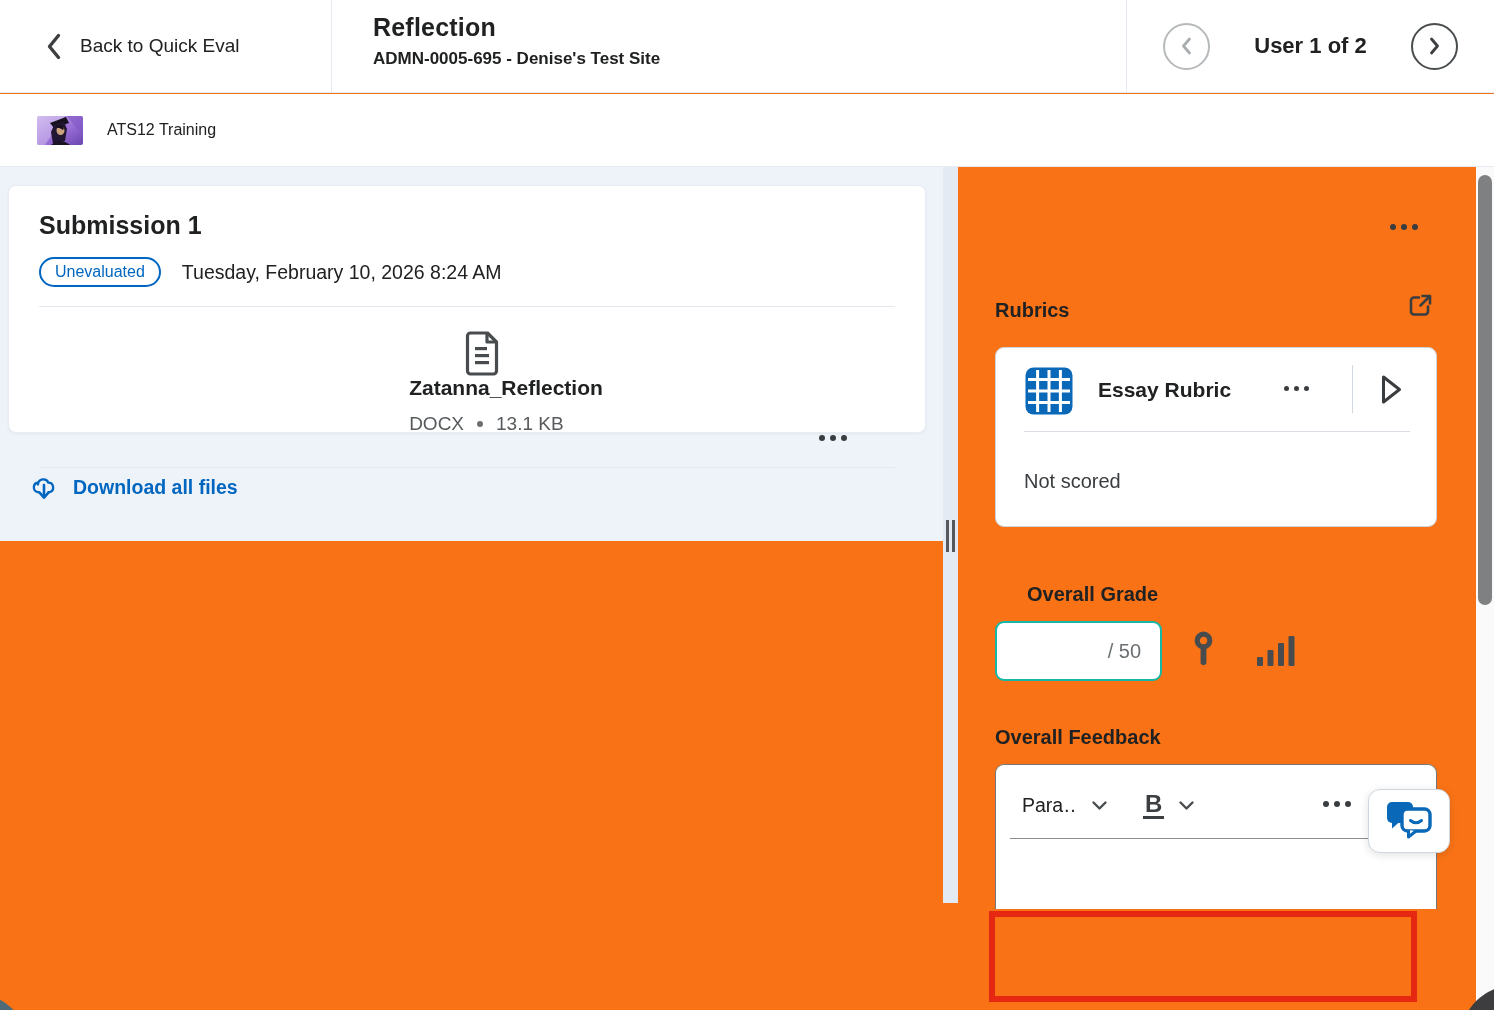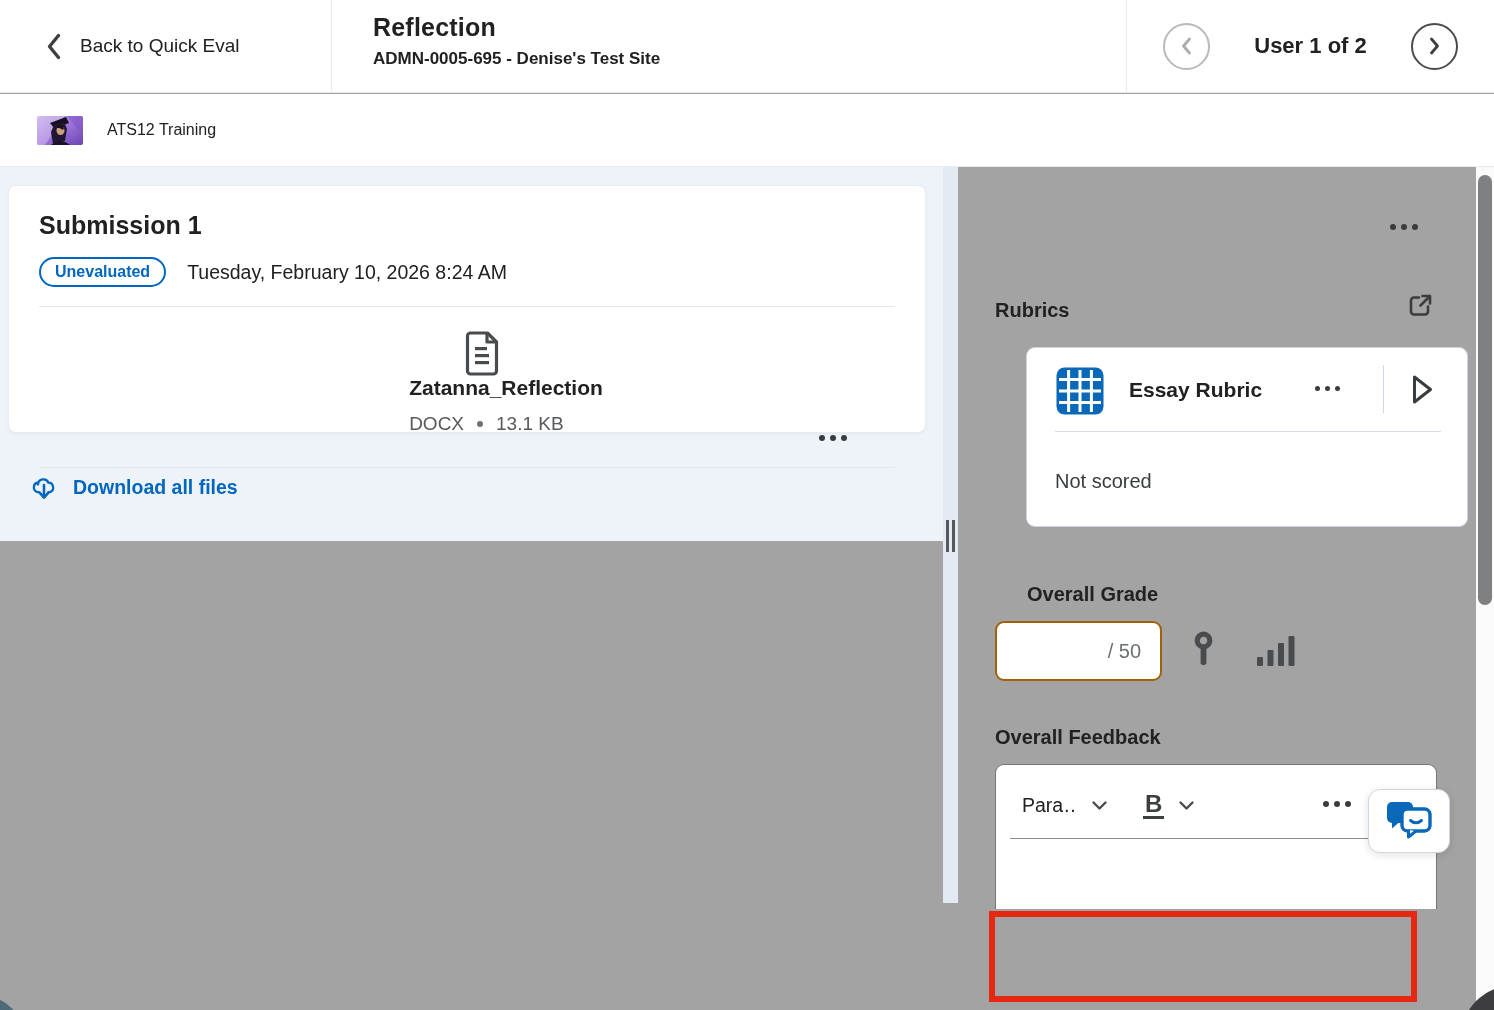--- a/index.html
+++ b/index.html
@@ -1,20 +1,20 @@
 <!DOCTYPE html>
 <html><head>
 <meta charset="utf-8">
 <style>
   * { box-sizing: border-box; margin: 0; padding: 0; }
   html,body { background:#fff; }
   .app {
     position: relative;
     width: 1494px; height: 1010px;
-    background: #a3a3a3;
+    background: #f97316;
     overflow: hidden;
     font-family: "Liberation Sans", sans-serif;
     color: #202122;
   }
   
   .header {
     position: absolute; top:0; left:0; width:1494px; height:93px;
     background:#fff; border-bottom:1px solid #e7ebf1; display:flex; z-index:4;
   }
   .header-left {
@@ -51,21 +51,21 @@
   }
   .submission-card {
     position:absolute; top:18px; left:8px; width:918px; height:248px;
     background:#fff; border:1px solid #e9edf3; border-radius:8px;
     box-shadow:0 1px 3px rgba(0,0,0,.05);
     padding:25px 30px 0 30px;
   }
   .submission-title { font-size:25px; font-weight:800; }
   .status-row { display:flex; align-items:center; gap:21px; margin-top:17px; }
   .status-badge {
-    border:2px solid #0066bf; color:#0066bf; font-size:16px; font-weight:700;
+    border:2px solid #0066bf; color:#0066bf; font-size:16px; font-weight:400;
     padding:3px 14px 4px; border-radius:15px; line-height:1.2;
   }
   .submit-date { font-size:19.5px; }
   .card-divider { border:none; border-top:1px solid #e3e8ee; margin-top:19px; }
   .file-row { display:flex; align-items:center; padding:24px 0 26px 30px;flex-direction:column; }
   .file-texts { margin-left:48px; }
   .file-name { font-size:21px; font-weight:600; cursor:pointer; }
   .file-meta { display:flex; align-items:center; gap:13px; margin-top:13px; font-size:19px; color:#565a5c; }
   .meta-dot { width:6px; height:6px; border-radius:50%; background:#6b7073; }
   .file-overflow { margin-left:auto; margin-right:48px; }
@@ -87,33 +87,33 @@
   .splitter-handle {
     position:absolute; top:353px; left:3px; display:flex; gap:3px;
   }
   .splitter-handle i { width:3px; height:32px; background:#55595c; display:block; }
   
   .rp-overflow { position:absolute; top:224px; left:1390px; }
   .rubrics-heading { position:absolute; top:299px; left:995px; font-size:20px; font-weight:700; }
   .rubrics-popout { position:absolute; top:292px; left:1407px; cursor:pointer; }
   .rubric-card {
     position:absolute; top:347px; left:995px; width:442px; height:180px;
-    border:1px solid #ccd5de; border-radius:9px; background:#fff;margin-left:31px;
+    border:1px solid #ccd5de; border-radius:9px; background:#fff;
   }
   .rubric-grid-icon { position:absolute; top:18px; left:28px; }
   .rubric-name { position:absolute; top:30px; left:102px; font-size:21px; font-weight:700; }
   .rubric-overflow { position:absolute; top:38px; left:288px; }
   .rubric-vline { position:absolute; top:17px; left:356px; width:1px; height:48px; background:#d0d7de; }
   .rubric-play { position:absolute; top:25px; left:383px; cursor:pointer; }
   .rubric-divider { position:absolute; top:83px; left:28px; width:386px; border-top:1px solid #d9dee4; }
   .rubric-status { position:absolute; top:122px; left:28px; font-size:20px; color:#3a3d3f; }
   .grade-heading { position:absolute; top:583px; left:995px; font-size:20px; font-weight:700;margin-left:32px; }
   .grade-box {
     position:absolute; top:621px; left:995px; width:167px; height:60px;
-    border:2px solid #a16207; border-radius:9px; background:#fff;
+    border:2px solid #14b8a6; border-radius:9px; background:#fff;
     display:flex; align-items:center; justify-content:flex-end; padding-right:19px;
   }
   .grade-input {
     position:absolute; inset:0; border:none; background:transparent; outline:none;
     font-family:"Liberation Sans", sans-serif; font-size:20px; padding:0 60px 0 12px; width:100%;
   }
   .grade-denominator { font-size:20px; color:#6b7073; position:relative; pointer-events:none; }
   .grade-key-btn { position:absolute; top:631px; left:1193px; cursor:pointer; }
   .grade-stats-btn { position:absolute; top:636px; left:1257px; cursor:pointer; }
   .feedback-heading { position:absolute; top:726px; left:995px; font-size:20px; font-weight:700; }

